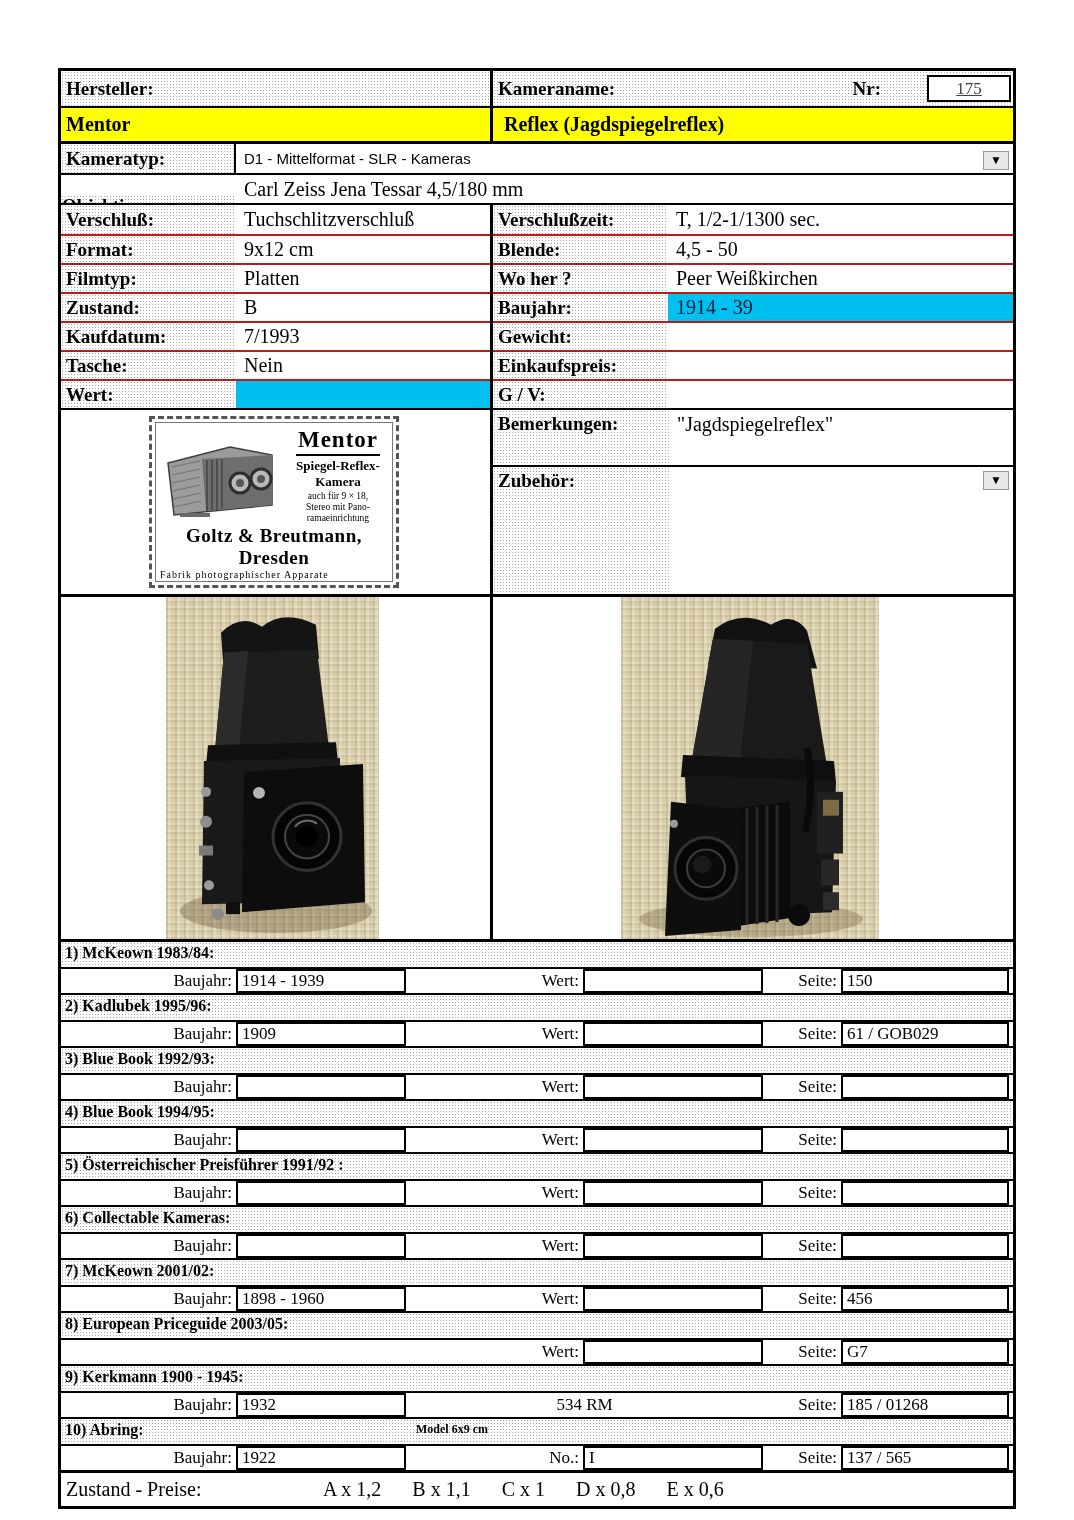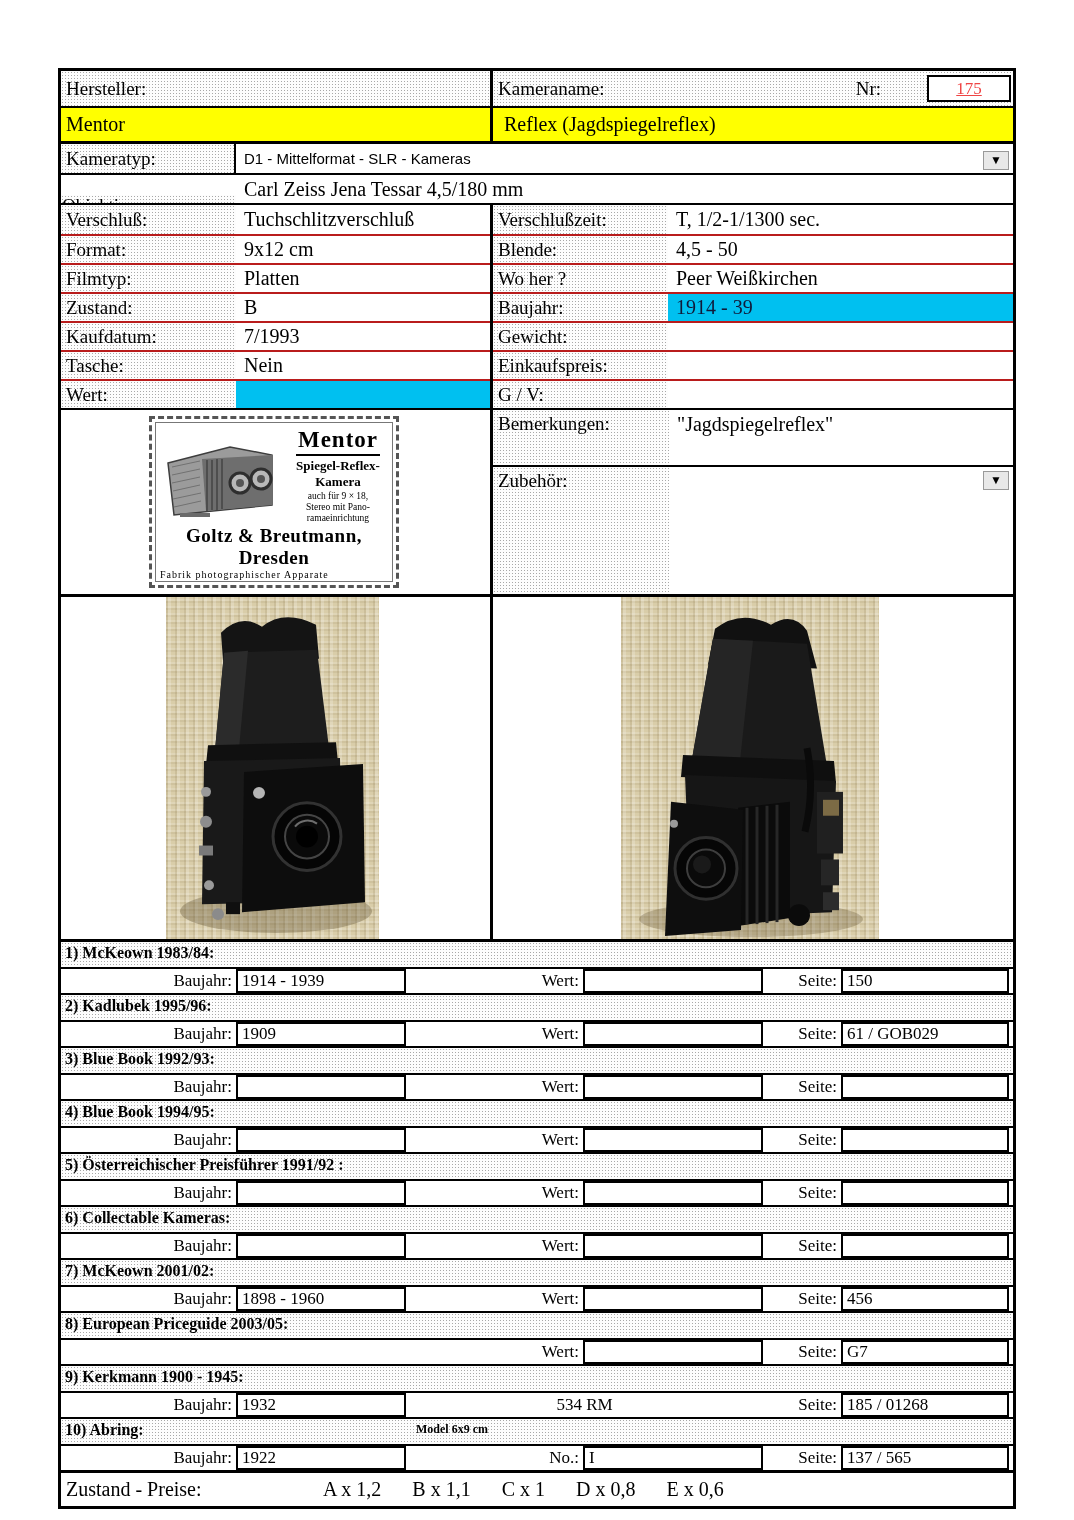--- a/index.html
+++ b/index.html
@@ -12,31 +12,31 @@
 
   
   .dots { background-color:#fdfdfd;
           background-image:radial-gradient(circle, #a8a8a8 0.7px, transparent 0.9px);
           background-size:3px 3px; }
 
   .row { position:relative; width:100%; }
   .bt2 { border-top:2px solid #000; }
   .bt3 { border-top:3px solid #000; }
 
-  .lbl { font-weight:normal; font-size:19px; }
+  .lbl { font-weight:bold; font-size:19px; }
   .val { font-size:20px; }
 
   
   .r-top { height:35px; display:flex; }
   .r-top .c-left { width:432px; border-right:3px solid #000; display:flex; align-items:center; padding-left:5px; }
   .r-top .c-right { flex:1; display:flex; align-items:center; padding-left:5px; }
   .nr-label { margin-left:auto; margin-right:46px; }
   .nr-box { width:84px; height:27px; margin-right:2px; background:#fff; border:2px solid #000;
             display:flex; align-items:center; justify-content:center; }
-  .nr-box span { color:#ef4444; text-decoration:underline; font-size:17px; }
+  .nr-box span { color:#404040; text-decoration:underline; font-size:17px; }
 
   .r-yellow { height:35px; display:flex; }
   .r-yellow .c-left { width:432px; border-right:3px solid #000; background:#ffff00;
                       display:flex; align-items:center; padding-left:5px; }
   .r-yellow .c-right { flex:1; background:#ffff00; display:flex; align-items:center; padding-left:11px; }
   .r-yellow .lbl { font-size:20px; }
 
   .r-kameratyp { height:32px; display:flex; align-items:stretch; }
   .r-kameratyp .k-lbl { width:175px; border-right:2px solid #000; display:flex; align-items:center; padding-left:5px; }
   .r-kameratyp .k-val { flex:1; display:flex; align-items:center; padding-left:8px;

